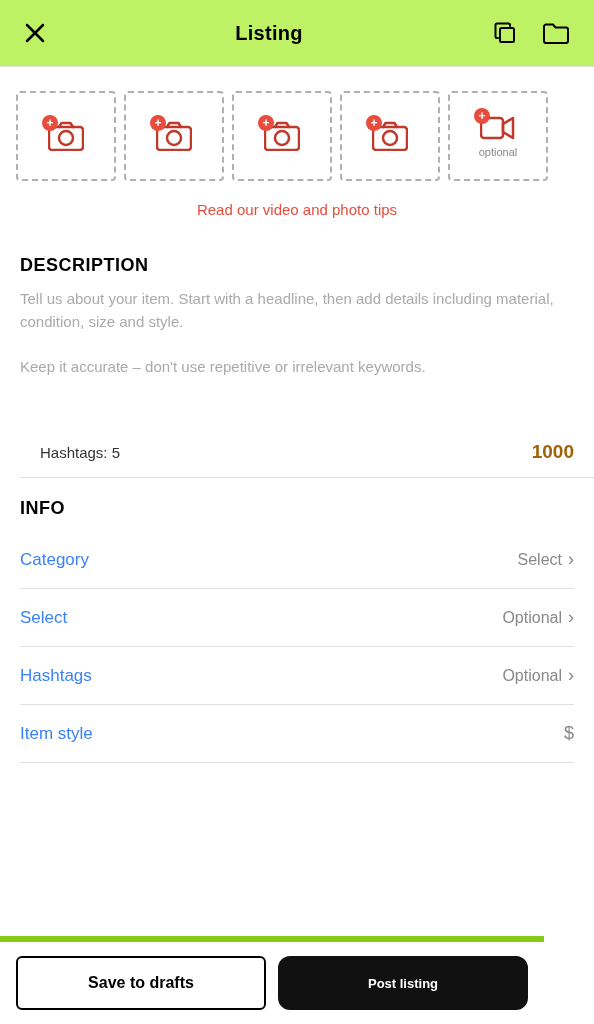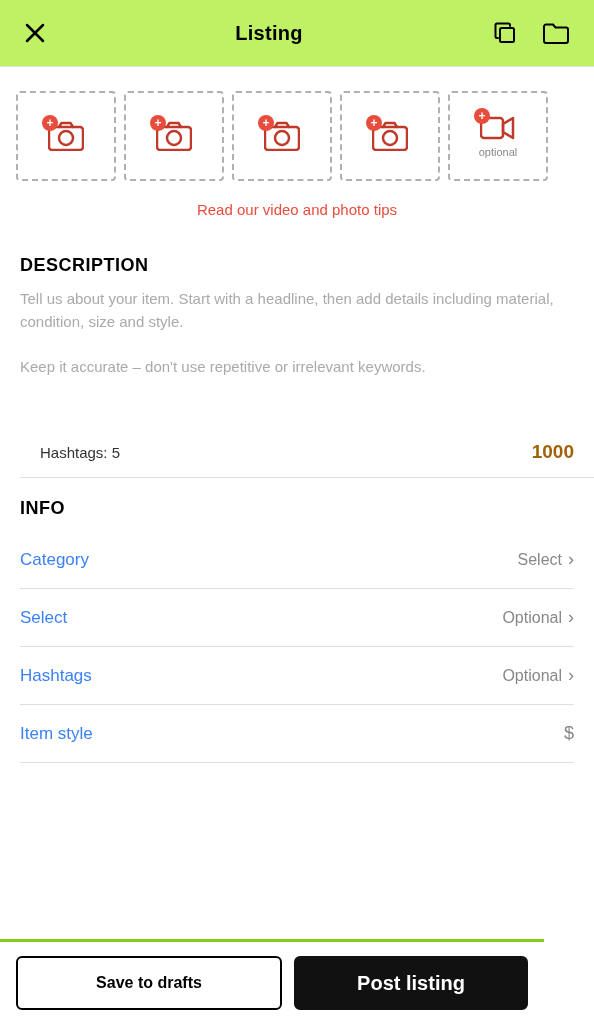--- a/index.html
+++ b/index.html
@@ -215,42 +215,43 @@
     
     .bottom-bar {
       position: fixed;
       bottom: 0;
       left: 0;
       width: 544px;
       display: flex;
       gap: 12px;
       padding: 14px 16px;
       background: #fff;
-      border-top: 3px solid #84cc16;
+      border-top: 6px solid #84cc16;
     }
 
     .btn-draft {
       flex: 1;
       padding: 16px;
       background: #fff;
       border: 2px solid #000;
       border-radius: 6px;
       font-size: 16px;
       font-weight: 700;
       color: #000;
       cursor: pointer;
       font-family: inherit;
     }
 
     .btn-post {
       flex: 1;
+      padding: 16px;
       background: #111;
       border: 2px solid #111;
-      border-radius: 6px;
-      font-size: 20px;
+      border-radius: 12px;
+      font-size: 13px;
       font-weight: 700;
       color: #fff;
       cursor: pointer;
       font-family: inherit;
     }
 
     .content-wrap {
       padding-bottom: 90px;
     }
   </style>

